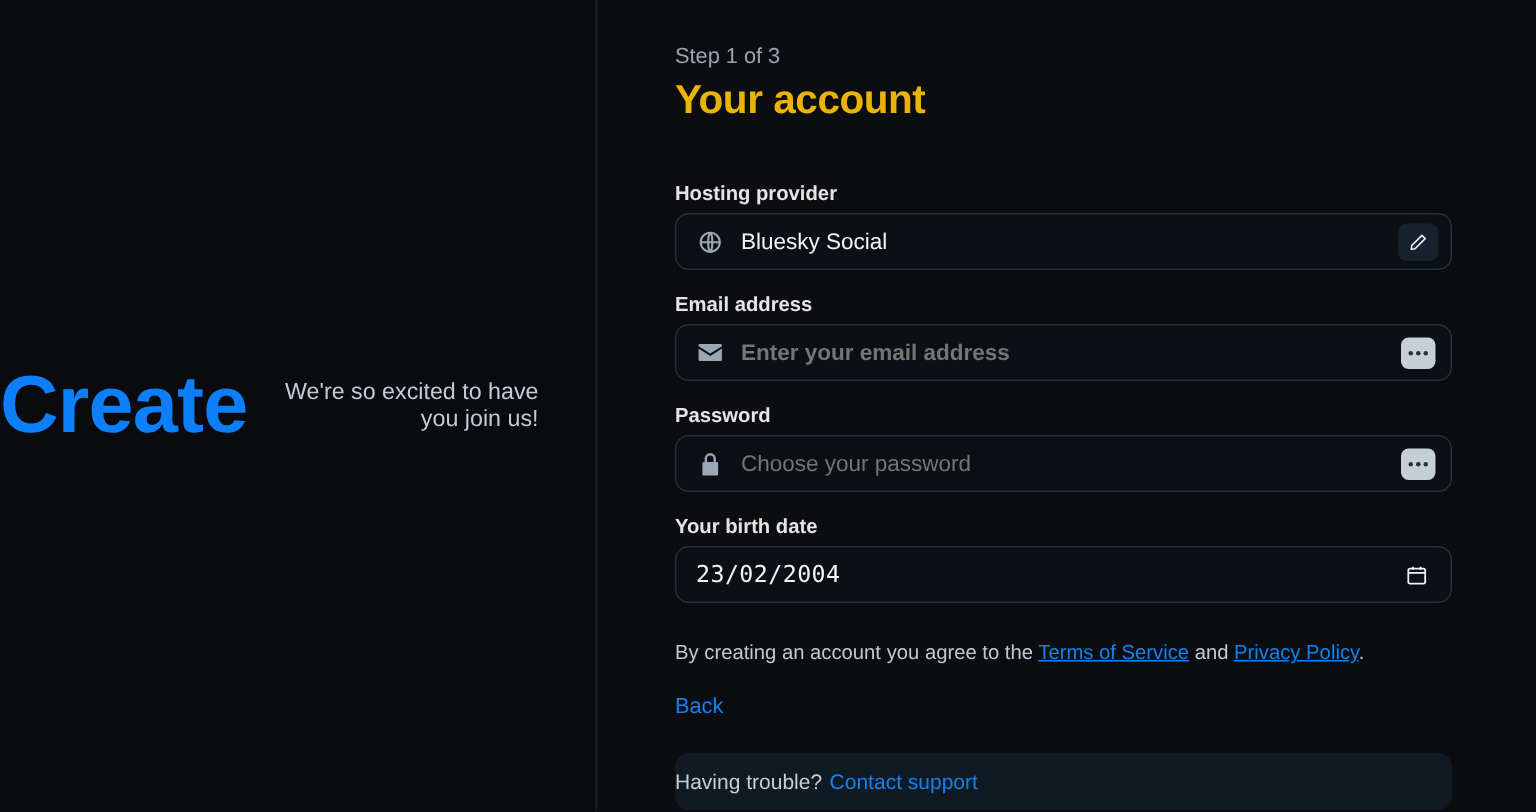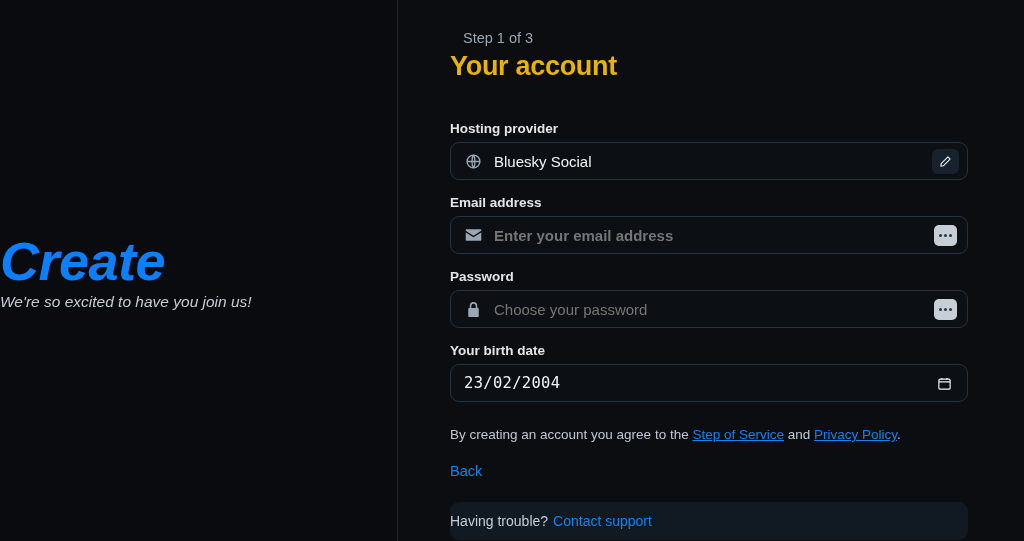--- a/index.html
+++ b/index.html
@@ -8,43 +8,42 @@
     background: #0b0d10;
     font-family: "Liberation Sans", sans-serif;
     overflow: hidden;
   }
   .page { display: flex; width: 1024px; height: 541px; position: relative; }
 
   
   .brand-panel {
     width: 398px; height: 541px;
     background: #090b0e;
-    display: flex; flex-direction: column;
-    align-items: flex-start; justify-content: center;
+    display: flex; flex-direction: row;
+    align-items: center; justify-content: center;
     padding-right: 38px;
     border-right: 1px solid #1b2630;
-    font-style: italic;
   }
   .brand-title {
     font-size: 54px; font-weight: bold;
     color: #0d7ffb; line-height: 1.16;
     text-align: right; letter-spacing: -0.5px;
   }
   .brand-sub {
     font-size: 15.5px;
     color: #c3ccd6; text-align: right;
   }
 
   
   .form-panel {
     flex: 1; height: 541px;
     background: #0b0d10;
     padding: 30px 56px 0 52px;
   }
-  .step-label { font-size: 14.5px; color: #9aa6b2; margin-bottom: 5px; margin-left: 13px; }
+  .step-label { font-size: 14.5px; color: #9aa6b2; margin-bottom: 5px; }
   .page-title {
     font-size: 27px; font-weight: bold;
     color: #eab308; margin-bottom: 39px; letter-spacing: -0.3px;
   }
   .field-group { margin-bottom: 15px; }
   .field-label {
     font-size: 13.5px; font-weight: bold;
     color: #e5e5e5; margin-bottom: 6px;
   }
   .field-box {
@@ -192,21 +191,21 @@
           <svg width="15" height="15" viewBox="0 0 24 24" fill="none" stroke="#eef3f8" stroke-width="1.9">
             <rect x="3" y="5" width="18" height="16" rx="2"></rect>
             <path d="M3 9.5h18M8 3v3M16 3v3"></path>
           </svg>
         </span>
       </div>
     </div>
 
     
     <div class="legal">
-      <span>By creating an account you agree to the </span><a href="#">Step of Service</a><span> and </span><a href="#">Privacy Policy</a><span>.</span>
+      <span>By creating an account you agree to the </span><a href="#">Terms of Service</a><span> and </span><a href="#">Privacy Policy</a><span>.</span>
     </div>
 
     <a class="back-link" href="#">Back</a>
 
     
     <div class="support-bar">
       <span>Having trouble?</span>
       <a href="#">Contact support</a>
     </div>
 

